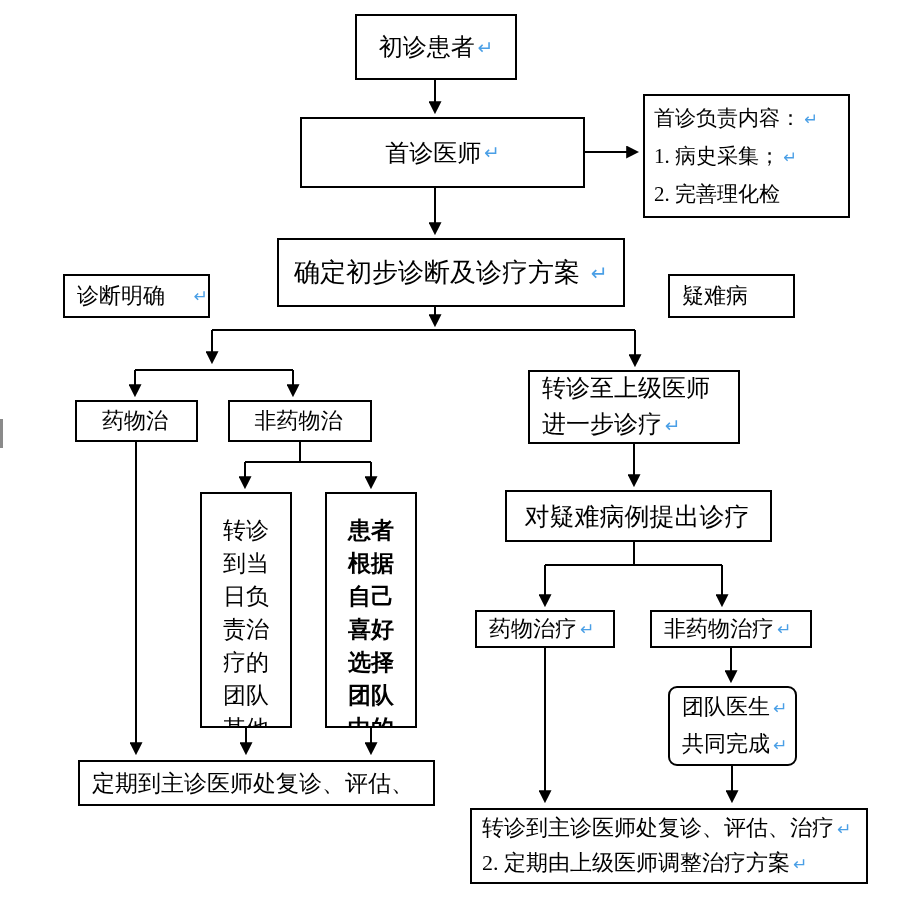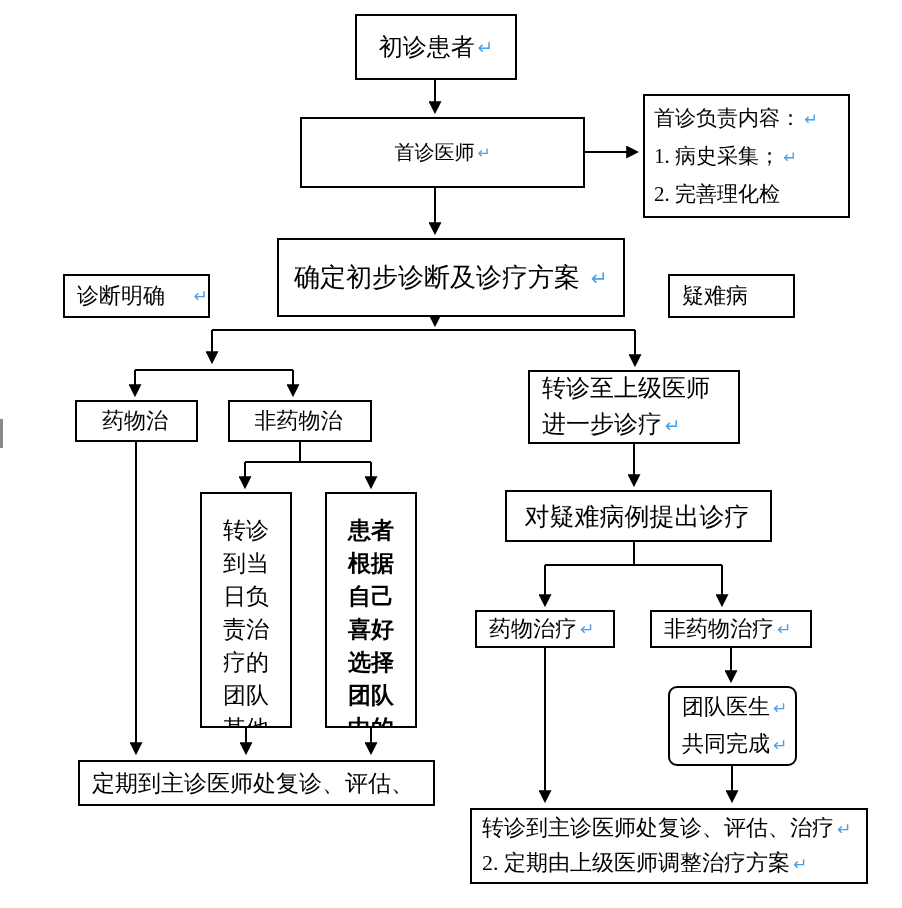--- a/index.html
+++ b/index.html
@@ -117,32 +117,32 @@
       <line x1="731" y1="648" x2="731" y2="681" marker-end="url(#arrowhead)"></line>
       <line x1="732" y1="766" x2="732" y2="801" marker-end="url(#arrowhead)"></line>
     </g>
   </svg>
 
   <div class="box" style="left:355px;top:14px;width:162px;height:66px;font-size:24px;">
     <span>初诊患者</span>
       <span class="mark">↵</span>
   </div>
 
-  <div class="box" style="left:300px;top:117px;width:285px;height:71px;font-size:20px;">
+  <div class="box" style="left:300px;top:117px;width:285px;height:71px;font-size:24px;">
     <span>首诊医师</span>
       <span class="mark">↵</span>
   </div>
 
   <div class="box col topalign" style="left:643px;top:94px;width:207px;height:124px;font-size:21px;line-height:37px;padding-left:9px;">
     <div class="line"><span>首诊负责内容：</span><span class="mark">↵</span></div>
     <div class="line"><span>1. 病史采集；</span><span class="mark">↵</span></div>
     <div class="line"><span>2. 完善理化检</span><span class="mark"></span></div>
   </div>
 
-  <div class="box" style="left:277px;top:238px;width:348px;height:79px;font-size:26px;gap:8px;">
+  <div class="box" style="left:277px;top:238px;width:348px;height:69px;font-size:26px;gap:8px;">
     <span>确定初步诊断及诊疗方案</span>
       <span class="mark">↵</span>
   </div>
 
   <div class="box left" style="left:63px;top:274px;width:147px;height:44px;justify-content:space-between;">
     <span>诊断明确</span>
       <span class="mark">↵</span>
   </div>
 
   <div class="box left" style="left:668px;top:274px;width:127px;height:44px;">

